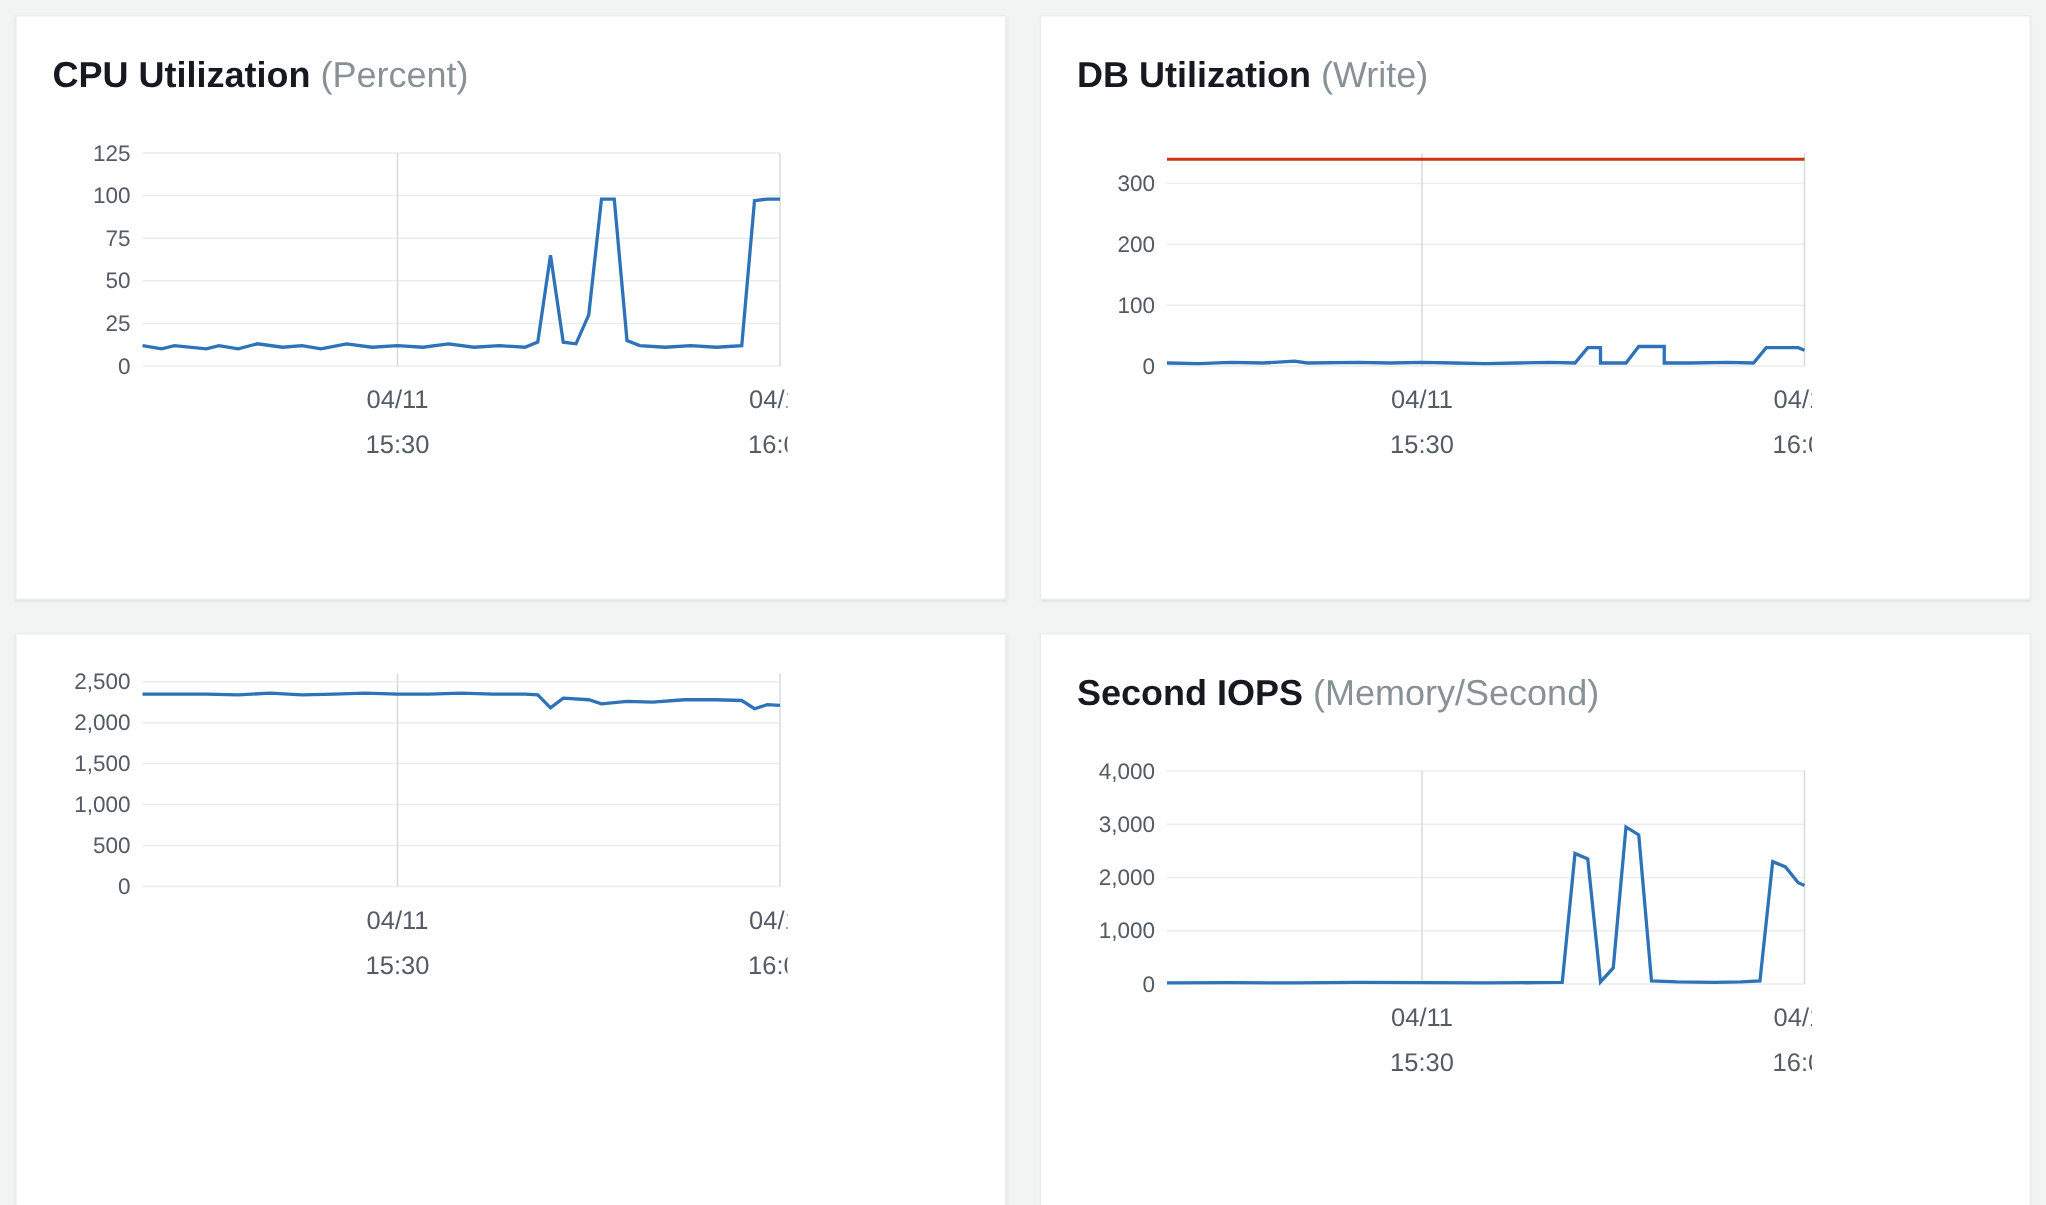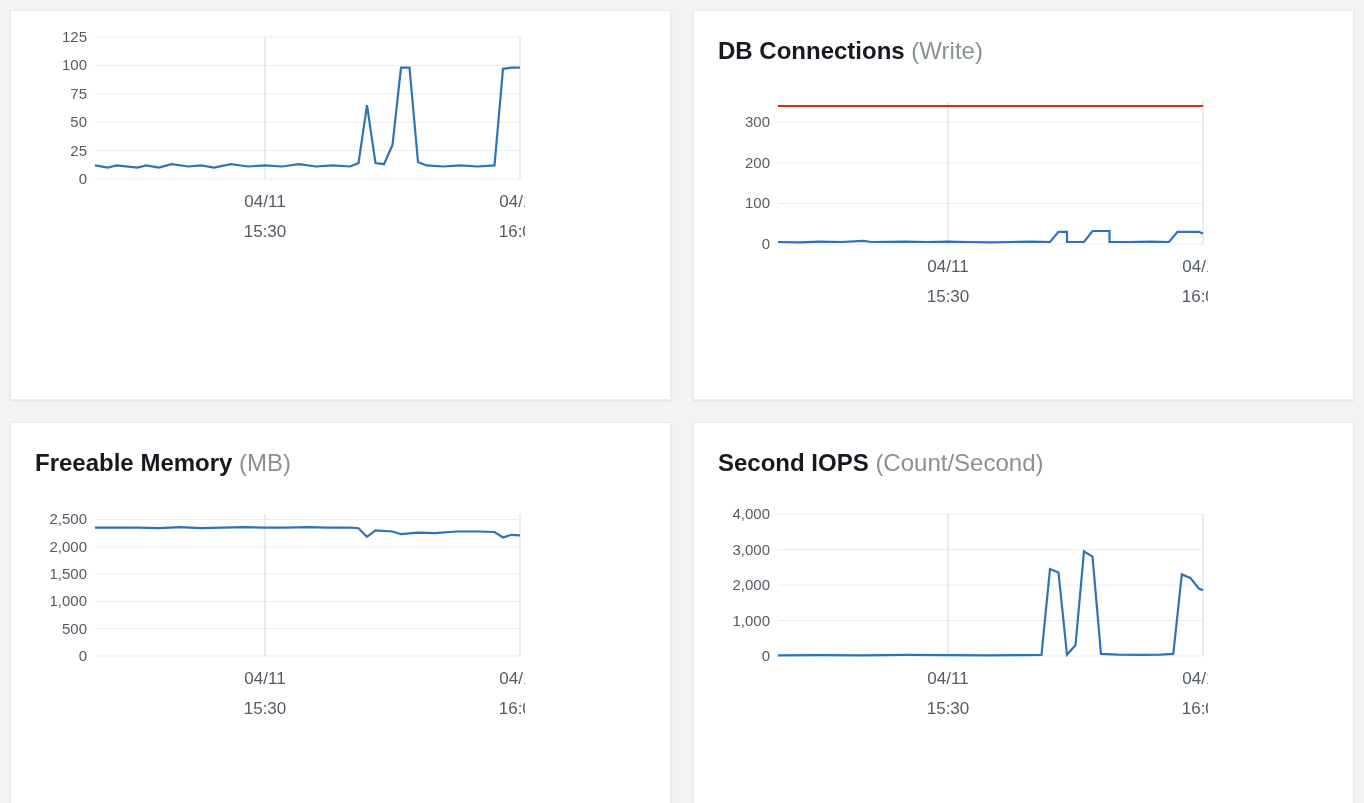--- a/index.html
+++ b/index.html
@@ -35,20 +35,21 @@
   .grid-line-x { stroke: #d5dbdb; stroke-width: 1; }
   .data-line { stroke: #2e73b8; stroke-width: 2.2; fill: none; }
   .ref-line  { stroke: #d13212; stroke-width: 2; fill: none; }
 </style>
 </head>
 <body>
 
 <div class="grid">
 
 <div class="card">
+      <h2><span>CPU Utilization </span><span class="unit">(Percent)</span></h2>
       <svg width="490" height="260">
         <line x1="60" x2="485" y1="150" y2="150" class="grid-line"></line>
         <text x="52" y="155" class="axis" text-anchor="end" fill="#545b64" font-size="15">0</text>
         <line x1="60" x2="485" y1="121.6" y2="121.6" class="grid-line"></line>
         <text x="52" y="126.6" class="axis" text-anchor="end" fill="#545b64" font-size="15">25</text>
         <line x1="60" x2="485" y1="93.19999999999999" y2="93.19999999999999" class="grid-line"></line>
         <text x="52" y="98.19999999999999" class="axis" text-anchor="end" fill="#545b64" font-size="15">50</text>
         <line x1="60" x2="485" y1="64.8" y2="64.8" class="grid-line"></line>
         <text x="52" y="69.8" class="axis" text-anchor="end" fill="#545b64" font-size="15">75</text>
         <line x1="60" x2="485" y1="36.39999999999999" y2="36.39999999999999" class="grid-line"></line>
@@ -58,42 +59,41 @@
         <line x1="230" x2="230" y1="8" y2="150" class="grid-line-x"></line>
         <text x="230" y="178" text-anchor="middle" fill="#545b64" font-size="17">04/11</text>
         <text x="230" y="208" text-anchor="middle" fill="#545b64" font-size="17">15:30</text>
         <line x1="485" x2="485" y1="8" y2="150" class="grid-line-x"></line>
         <text x="485" y="178" text-anchor="middle" fill="#545b64" font-size="17">04/11</text>
         <text x="485" y="208" text-anchor="middle" fill="#545b64" font-size="17">16:00</text>
         <path d="M60.0 136.4 L72.8 138.6 L81.3 136.4 L102.5 138.6 L111.0 136.4 L123.8 138.6 L136.5 135.2 L153.5 137.5 L166.3 136.4 L179.0 138.6 L196.0 135.2 L213.0 137.5 L230.0 136.4 L247.0 137.5 L264.0 135.2 L281.0 137.5 L298.0 136.4 L315.0 137.5 L323.5 134.1 L332.0 76.2 L340.5 134.1 L349.0 135.2 L357.5 115.9 L366.0 38.7 L374.5 38.7 L383.0 133.0 L391.5 136.4 L408.5 137.5 L425.5 136.4 L442.5 137.5 L459.5 136.4 L468.0 39.8 L476.5 38.7 L485.0 38.7" class="data-line"></path>
       </svg>
     </div>
     <div class="card">
-      <h2><span>DB Connections </span><span class="unit">(Write)</span></h2>
+      <h2><span>DB Utilization </span><span class="unit">(Write)</span></h2>
       <svg width="490" height="260">
         <line x1="60" x2="485" y1="150" y2="150" class="grid-line"></line>
         <text x="52" y="155" class="axis" text-anchor="end" fill="#545b64" font-size="15">0</text>
         <line x1="60" x2="485" y1="109.42857142857143" y2="109.42857142857143" class="grid-line"></line>
         <text x="52" y="114.42857142857143" class="axis" text-anchor="end" fill="#545b64" font-size="15">100</text>
         <line x1="60" x2="485" y1="68.85714285714286" y2="68.85714285714286" class="grid-line"></line>
         <text x="52" y="73.85714285714286" class="axis" text-anchor="end" fill="#545b64" font-size="15">200</text>
         <line x1="60" x2="485" y1="28.285714285714292" y2="28.285714285714292" class="grid-line"></line>
         <text x="52" y="33.28571428571429" class="axis" text-anchor="end" fill="#545b64" font-size="15">300</text>
         <line x1="230" x2="230" y1="8" y2="150" class="grid-line-x"></line>
         <text x="230" y="178" text-anchor="middle" fill="#545b64" font-size="17">04/11</text>
         <text x="230" y="208" text-anchor="middle" fill="#545b64" font-size="17">15:30</text>
         <line x1="485" x2="485" y1="8" y2="150" class="grid-line-x"></line>
         <text x="485" y="178" text-anchor="middle" fill="#545b64" font-size="17">04/11</text>
         <text x="485" y="208" text-anchor="middle" fill="#545b64" font-size="17">16:00</text>
         <path d="M60.0 12.1 L485.0 12.1" class="ref-line"></path>
         <path d="M60.0 148.0 L81.3 148.4 L102.5 147.6 L123.8 148.0 L145.0 146.8 L153.5 148.0 L187.5 147.6 L208.8 148.0 L230.0 147.6 L251.3 148.0 L272.5 148.4 L293.8 148.0 L315.0 147.6 L332.0 148.0 L340.5 137.8 L349.0 137.8 L349.0 148.0 L366.0 148.0 L374.5 137.0 L391.5 137.0 L391.5 148.0 L408.5 148.0 L434.0 147.6 L451.0 148.0 L459.5 137.8 L480.8 137.8 L485.0 139.5" class="data-line"></path>
       </svg>
     </div>
     <div class="card">
-      <h2><span>Freeable Memory </span><span class="unit">(MB)</span></h2>
       <svg width="490" height="260">
         <line x1="60" x2="485" y1="150" y2="150" class="grid-line"></line>
         <text x="52" y="155" class="axis" text-anchor="end" fill="#545b64" font-size="15">0</text>
         <line x1="60" x2="485" y1="122.6923076923077" y2="122.6923076923077" class="grid-line"></line>
         <text x="52" y="127.6923076923077" class="axis" text-anchor="end" fill="#545b64" font-size="15">500</text>
         <line x1="60" x2="485" y1="95.38461538461539" y2="95.38461538461539" class="grid-line"></line>
         <text x="52" y="100.38461538461539" class="axis" text-anchor="end" fill="#545b64" font-size="15">1,000</text>
         <line x1="60" x2="485" y1="68.07692307692308" y2="68.07692307692308" class="grid-line"></line>
         <text x="52" y="73.07692307692308" class="axis" text-anchor="end" fill="#545b64" font-size="15">1,500</text>
         <line x1="60" x2="485" y1="40.76923076923076" y2="40.76923076923076" class="grid-line"></line>
@@ -103,21 +103,21 @@
         <line x1="230" x2="230" y1="8" y2="150" class="grid-line-x"></line>
         <text x="230" y="178" text-anchor="middle" fill="#545b64" font-size="17">04/11</text>
         <text x="230" y="208" text-anchor="middle" fill="#545b64" font-size="17">15:30</text>
         <line x1="485" x2="485" y1="8" y2="150" class="grid-line-x"></line>
         <text x="485" y="178" text-anchor="middle" fill="#545b64" font-size="17">04/11</text>
         <text x="485" y="208" text-anchor="middle" fill="#545b64" font-size="17">16:00</text>
         <path d="M60.0 21.7 L81.3 21.7 L102.5 21.7 L123.8 22.2 L145.0 21.1 L166.3 22.2 L187.5 21.7 L208.8 21.1 L230.0 21.7 L251.3 21.7 L272.5 21.1 L293.8 21.7 L315.0 21.7 L323.5 22.2 L332.0 30.9 L340.5 24.4 L357.5 25.5 L366.0 28.2 L383.0 26.6 L400.0 27.1 L421.3 25.5 L442.5 25.5 L459.5 26.0 L468.0 31.5 L476.5 28.8 L485.0 29.3" class="data-line"></path>
       </svg>
     </div>
     <div class="card">
-      <h2><span>Second IOPS </span><span class="unit">(Count/Second)</span></h2>
+      <h2><span>Second IOPS </span><span class="unit">(Memory/Second)</span></h2>
       <svg width="490" height="260">
         <line x1="60" x2="485" y1="150" y2="150" class="grid-line"></line>
         <text x="52" y="155" class="axis" text-anchor="end" fill="#545b64" font-size="15">0</text>
         <line x1="60" x2="485" y1="114.5" y2="114.5" class="grid-line"></line>
         <text x="52" y="119.5" class="axis" text-anchor="end" fill="#545b64" font-size="15">1,000</text>
         <line x1="60" x2="485" y1="79" y2="79" class="grid-line"></line>
         <text x="52" y="84" class="axis" text-anchor="end" fill="#545b64" font-size="15">2,000</text>
         <line x1="60" x2="485" y1="43.5" y2="43.5" class="grid-line"></line>
         <text x="52" y="48.5" class="axis" text-anchor="end" fill="#545b64" font-size="15">3,000</text>
         <line x1="60" x2="485" y1="8" y2="8" class="grid-line"></line>

